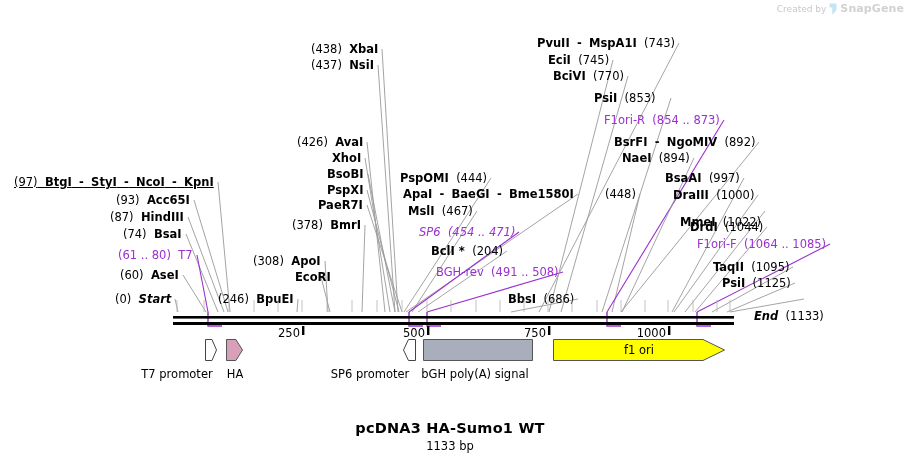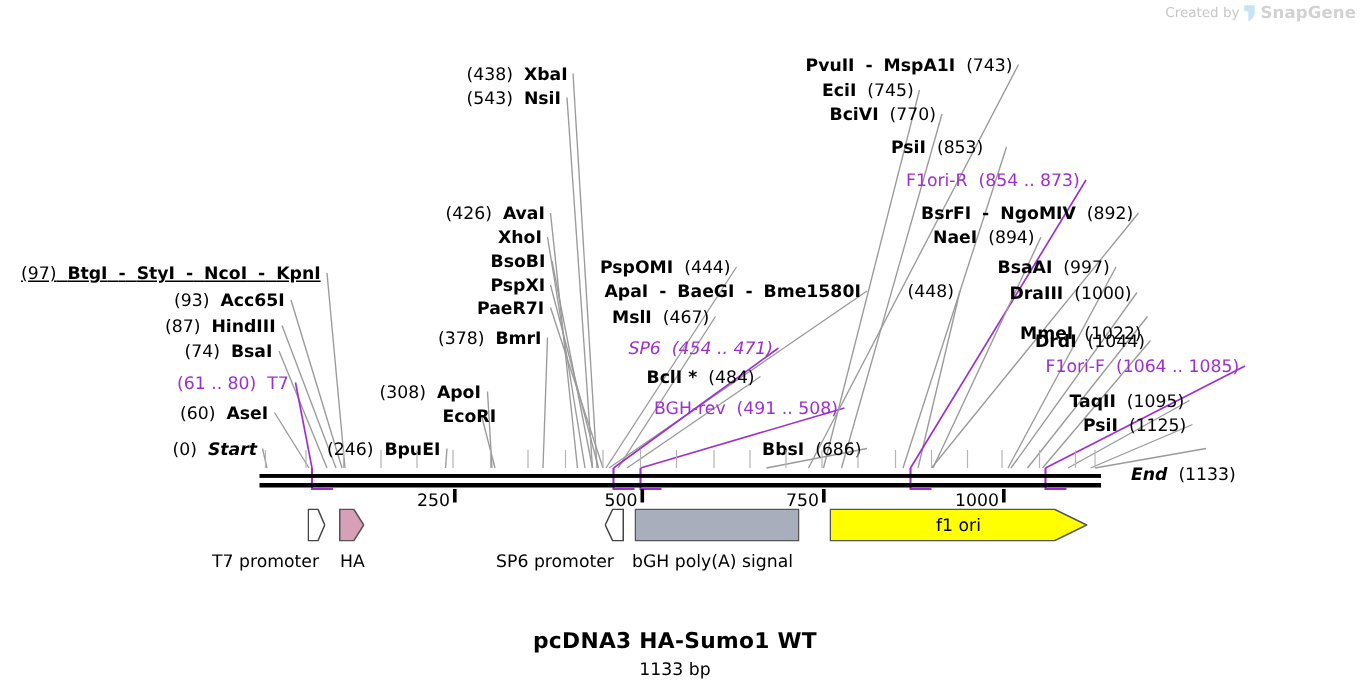--- a/index.html
+++ b/index.html
@@ -133,27 +133,27 @@
       <div class="lbl" style="left: 218px; top: 293px;"><span class="pos">(246)</span>&nbsp;&nbsp;<span class="enz">BpuEI</span></div>
       <div class="lbl" style="left: 253px; top: 255px;"><span class="pos">(308)</span>&nbsp;&nbsp;<span class="enz">ApoI</span></div>
       <div class="lbl" style="left: 279px; top: 271px; margin-left: 16px;"><span class="enz">EcoRI</span></div>
       <div class="lbl" style="left: 292px; top: 219px;"><span class="pos">(378)</span>&nbsp;&nbsp;<span class="enz">BmrI</span></div>
       <div class="lbl" style="left: 297px; top: 136px;"><span class="pos">(426)</span>&nbsp;&nbsp;<span class="enz">AvaI</span></div>
       <div class="lbl" style="left: 332px; top: 152px;"><span class="enz">XhoI</span></div>
       <div class="lbl" style="left: 327px; top: 168px;"><span class="enz">BsoBI</span></div>
       <div class="lbl" style="left: 327px; top: 184px;"><span class="enz">PspXI</span></div>
       <div class="lbl" style="left: 318px; top: 199px;"><span class="enz">PaeR7I</span></div>
       <div class="lbl" style="left: 311px; top: 43px;"><span class="pos">(438)</span>&nbsp;&nbsp;<span class="enz">XbaI</span></div>
-      <div class="lbl" style="left: 311px; top: 59px;"><span class="pos">(543)</span>&nbsp;&nbsp;<span class="enz">NsiI</span></div>
+      <div class="lbl" style="left: 311px; top: 59px;"><span class="pos">(437)</span>&nbsp;&nbsp;<span class="enz">NsiI</span></div>
       <div class="lbl" style="left: 400px; top: 172px;"><span class="enz">PspOMI</span>&nbsp;&nbsp;<span class="pos">(444)</span></div>
       <div class="lbl" style="left: 403px; top: 188px;"><span class="enz">ApaI</span>&nbsp;&nbsp;<span class="dash">-</span>&nbsp;&nbsp;<span class="enz">BaeGI</span>&nbsp;&nbsp;<span class="dash">-</span>&nbsp;&nbsp;<span class="enz">Bme1580I</span></div>
       <div class="lbl" style="left: 605px; top: 188px;"><span class="pos">(448)</span></div>
       <div class="lbl" style="left: 408px; top: 205px;"><span class="enz">MslI</span>&nbsp;&nbsp;<span class="pos">(467)</span></div>
       <div class="lbl primer" style="left: 419px; top: 226px; font-style: italic;"><span class="enz">SP6</span>&nbsp;&nbsp;<span class="pos">(454 .. 471)</span></div>
-      <div class="lbl" style="left: 431px; top: 245px;"><span class="enz">BclI *</span>&nbsp;&nbsp;<span class="pos">(484)</span></div>
+      <div class="lbl" style="left: 431px; top: 245px;"><span class="enz">BclI *</span>&nbsp;&nbsp;<span class="pos">(204)</span></div>
       <div class="lbl primer" style="left: 436px; top: 266px;"><span class="enz">BGH-rev</span>&nbsp;&nbsp;<span class="pos">(491 .. 508)</span></div>
       <div class="lbl" style="left: 508px; top: 293px;"><span class="enz">BbsI</span>&nbsp;&nbsp;<span class="pos">(686)</span></div>
       <div class="lbl" style="left: 537px; top: 37px;"><span class="enz">PvuII</span>&nbsp;&nbsp;<span class="dash">-</span>&nbsp;&nbsp;<span class="enz">MspA1I</span>&nbsp;&nbsp;<span class="pos">(743)</span></div>
       <div class="lbl" style="left: 548px; top: 54px;"><span class="enz">EciI</span>&nbsp;&nbsp;<span class="pos">(745)</span></div>
       <div class="lbl" style="left: 553px; top: 70px;"><span class="enz">BciVI</span>&nbsp;&nbsp;<span class="pos">(770)</span></div>
       <div class="lbl" style="left: 594px; top: 92px;"><span class="enz">PsiI</span>&nbsp;&nbsp;<span class="pos">(853)</span></div>
       <div class="lbl primer" style="left: 604px; top: 114px;"><span class="enz">F1ori-R</span>&nbsp;&nbsp;<span class="pos">(854 .. 873)</span></div>
       <div class="lbl" style="left: 614px; top: 136px;"><span class="enz">BsrFI</span>&nbsp;&nbsp;<span class="dash">-</span>&nbsp;&nbsp;<span class="enz">NgoMIV</span>&nbsp;&nbsp;<span class="pos">(892)</span></div>
       <div class="lbl" style="left: 622px; top: 152px;"><span class="enz">NaeI</span>&nbsp;&nbsp;<span class="pos">(894)</span></div>
       <div class="lbl" style="left: 665px; top: 172px;"><span class="enz">BsaAI</span>&nbsp;&nbsp;<span class="pos">(997)</span></div>

